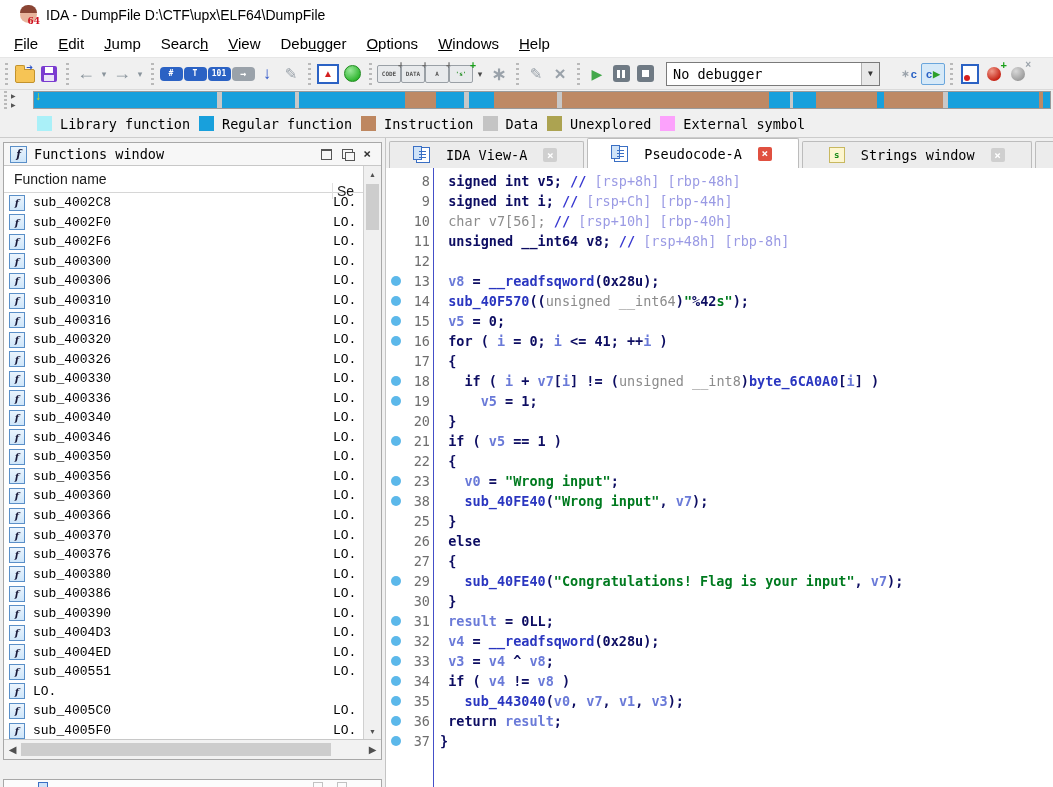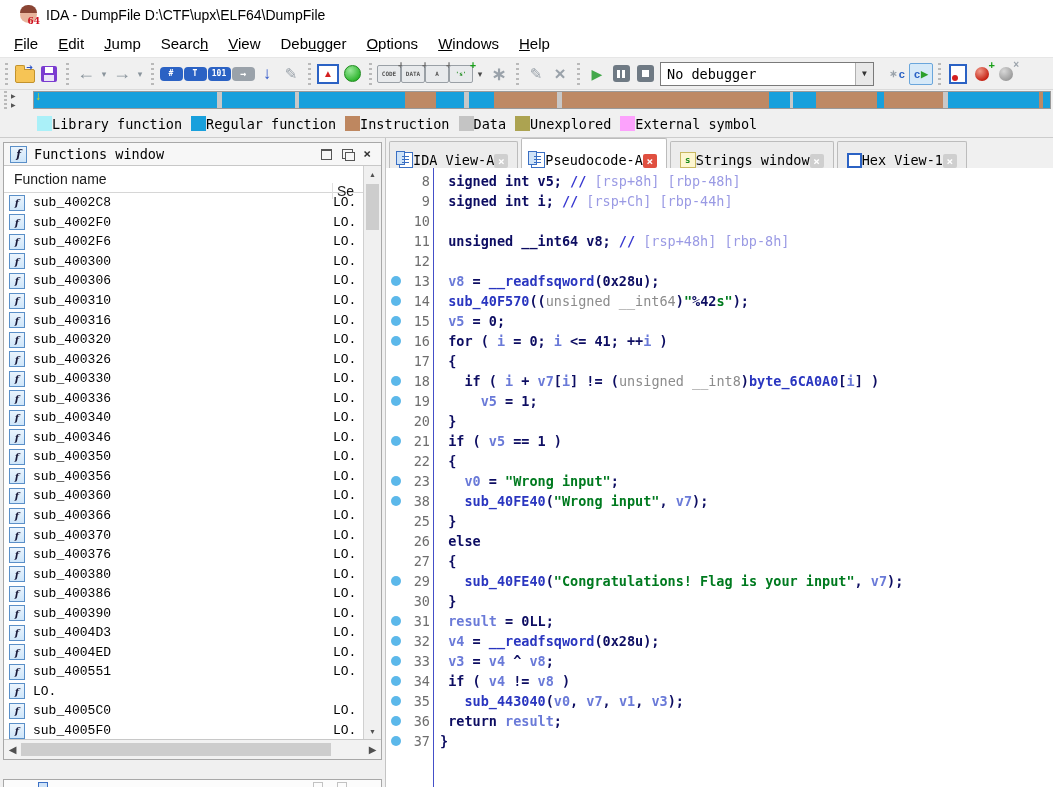--- a/index.html
+++ b/index.html
@@ -55,21 +55,21 @@
      align-items:center;justify-content:center;font-size:6px;font-weight:bold;position:relative;
      border-radius:2px;font-family:"DejaVu Sans Mono",monospace;}
   .stamp .plus{position:absolute;top:-7px;right:-4px;color:#6a6a6a;font-size:10px;font-weight:bold;}
   .stamp.green{color:#1a8a1a;}
   .stamp.green .plus{color:#19a019;}
   .pausebtn,.stopbtn{width:17px;height:17px;border-radius:3px;background:#6f7a84;display:flex;
      align-items:center;justify-content:center;gap:2px;}
   .pausebtn i{width:3px;height:8px;background:#fff;display:block;}
   .stopbtn i{width:7px;height:7px;background:#fff;display:block;}
   .combo{width:206px;height:22px;background:#fff;border:1px solid #7a7a7a;display:flex;align-items:center;
-     margin:0 3px;font-family:"DejaVu Sans Mono",monospace;font-size:13.5px;padding-left:6px;}
+     margin:0 9px;font-family:"DejaVu Sans Mono",monospace;font-size:13.5px;padding-left:6px;}
   .combo .arrow{margin-left:auto;width:17px;height:100%;background:#e8e8e8;border-left:1px solid #b0b0b0;
      display:flex;align-items:center;justify-content:center;font-size:8px;color:#333;}
   .ctool{width:22px;height:20px;display:flex;align-items:center;justify-content:center;font-size:11px;
      font-weight:bold;color:#2b62c4;border:1px solid transparent;gap:1px;}
   .ctool .st{color:#9aa2aa;font-size:10px;}
   .ctool.hl{border:1px solid #6aa6dc;background:#d6e9f8;border-radius:2px;}
   .ctool .ar{color:#2ca02c;font-size:9px;}
   .bplist{width:14px;height:16px;border:2px solid #2b62c4;background:#fff;position:relative;}
   .bplist::after{content:"";position:absolute;left:1px;bottom:1px;width:6px;height:6px;border-radius:50%;background:#d42020;}
   .bpball{width:14px;height:14px;border-radius:50%;position:relative;
@@ -84,21 +84,21 @@
      background:repeating-linear-gradient(to bottom,#b9b9b9 0 2px,transparent 2px 4px);}
   .nav-arrows{width:22px;display:flex;flex-direction:column;justify-content:space-between;
      align-items:flex-start;font-size:6px;color:#555;padding:1px 0;}
   .navband{flex:1;display:flex;position:relative;border:1px solid #9a9a9a;background:#18A0DC;overflow:hidden;}
   .seg{height:100%;}
   .nav-marker{position:absolute;left:1px;top:-2px;font-size:12px;font-weight:bold;line-height:1;}
 
   
   .legendrow{height:27px;background:#f0f0f0;display:flex;align-items:center;padding-left:37px;gap:9px;
      font-family:"DejaVu Sans Mono",monospace;font-size:13.5px;border-bottom:1px solid #cccccc;}
-  .lg-item{display:flex;align-items:center;gap:0;}
+  .lg-item{display:flex;align-items:center;gap:8px;}
   .lg-swatch{width:15px;height:15px;display:inline-block;}
 
   
   .main{display:flex;height:654px;background:#f0f0f0;}
   .left-pane{width:385px;flex:0 0 385px;box-sizing:border-box;padding:4px 3px 0 3px;display:flex;
      flex-direction:column;}
   .panel{border:1px solid #a8a8a8;background:#fff;display:flex;flex-direction:column;height:618px;
      box-sizing:border-box;}
   .panel-titlebar{height:22px;background:#f7f7f7;display:flex;align-items:center;padding:0 6px;gap:7px;
      font-family:"DejaVu Sans Mono",monospace;font-size:13.5px;border-bottom:1px solid #c8c8c8;flex:0 0 auto;}
@@ -139,21 +139,21 @@
      display:flex;align-items:flex-start;padding:2px 6px 0 34px;gap:6px;}
   .mini-icon{width:8px;height:8px;border:1px solid #3a6fc4;background:#cfe3f8;}
   .mini-btns{margin-left:auto;margin-right:28px;display:flex;gap:14px;}
   .mini-btns span{width:8px;height:6px;border:1px solid #c2c2c2;display:block;}
 
   
   .right-pane{flex:1;display:flex;flex-direction:column;background:#fff;border-left:1px solid #c4c4c4;
      overflow:hidden;}
   .tabbar{height:30px;flex:0 0 30px;background:#f0f0f0;display:flex;align-items:flex-end;gap:3px;
      padding:0 0 0 3px;overflow:hidden;}
-  .tab{height:26px;display:flex;align-items:flex-end;gap:0;padding:0 9px;border:1px solid #bcbcbc;
+  .tab{height:26px;display:flex;align-items:center;gap:16px;padding:0 26px;border:1px solid #bcbcbc;
      border-bottom:none;background:#ececec;font-family:"DejaVu Sans Mono",monospace;font-size:13.5px;
      border-radius:2px 2px 0 0;white-space:nowrap;}
   .tab.active{background:#fff;height:29px;}
   .doc-icon{width:12px;height:14px;border:1px solid #3a6fc4;background:#fff;position:relative;flex:0 0 auto;}
   .doc-icon::before{content:"";position:absolute;left:-4px;top:-2px;width:7px;height:12px;
      border:1px solid #3a6fc4;background:#cfe3f8;}
   .doc-icon::after{content:"";position:absolute;left:2px;top:3px;width:7px;height:1px;background:#3a6fc4;
      box-shadow:0 3px 0 #3a6fc4,0 6px 0 #3a6fc4;}
   .str-icon{width:14px;height:14px;background:#fdf6d0;border:1px solid #c8b860;color:#1a8a1a;
      font-weight:bold;font-size:9px;display:flex;align-items:center;justify-content:center;
@@ -556,21 +556,21 @@
           <div class="tab">
             <span class="hex-icon"></span>
             <span>Hex View-1</span>
             <span class="tab-close">×</span>
           </div>
         </div>
       <div class="code-area">
         <div class="gutter-line"></div>
       <div class="code-line"><span class="lnum-cell"><span>8</span></span><span class="code-text"><span class="t-kw"> signed int v5; </span><span class="t-cs">// </span><span class="t-cm">[rsp+8h] [rbp-48h]</span></span></div>
           <div class="code-line"><span class="lnum-cell"><span>9</span></span><span class="code-text"><span class="t-kw"> signed int i; </span><span class="t-cs">// </span><span class="t-cm">[rsp+Ch] [rbp-44h]</span></span></div>
-          <div class="code-line"><span class="lnum-cell"><span>10</span></span></div>
+          <div class="code-line"><span class="lnum-cell"><span>10</span></span><span class="code-text"><span class="t-cast"> char v7[56]; </span><span class="t-cs">// </span><span class="t-cm">[rsp+10h] [rbp-40h]</span></span></div>
           <div class="code-line"><span class="lnum-cell"><span>11</span></span><span class="code-text"><span class="t-kw"> unsigned __int64 v8; </span><span class="t-cs">// </span><span class="t-cm">[rsp+48h] [rbp-8h]</span></span></div>
           <div class="code-line"><span class="lnum-cell"><span>12</span></span><span class="code-text"></span></div>
           <div class="code-line"><span class="lnum-cell"><span class="bp-dot"></span><span>13</span></span><span class="code-text"><span class="t-var"> v8</span><span class="t-kw"> = </span><span class="t-fn">__readfsqword</span><span class="t-kw">(0x28u);</span></span></div>
           <div class="code-line"><span class="lnum-cell"><span class="bp-dot"></span><span>14</span></span><span class="code-text"><span class="t-kw"> </span><span class="t-fn">sub_40F570</span><span class="t-kw">((</span><span class="t-cast">unsigned __int64</span><span class="t-kw">)</span><span class="t-str">"</span><span class="t-kw">%42</span><span class="t-str">s"</span><span class="t-kw">);</span></span></div>
           <div class="code-line"><span class="lnum-cell"><span class="bp-dot"></span><span>15</span></span><span class="code-text"><span class="t-var"> v5</span><span class="t-kw"> = 0;</span></span></div>
           <div class="code-line"><span class="lnum-cell"><span class="bp-dot"></span><span>16</span></span><span class="code-text"><span class="t-kw"> for ( </span><span class="t-var">i</span><span class="t-kw"> = 0; </span><span class="t-var">i</span><span class="t-kw"> &lt;= 41; ++</span><span class="t-var">i</span><span class="t-kw"> )</span></span></div>
           <div class="code-line"><span class="lnum-cell"><span>17</span></span><span class="code-text"><span class="t-kw"> {</span></span></div>
           <div class="code-line"><span class="lnum-cell"><span class="bp-dot"></span><span>18</span></span><span class="code-text"><span class="t-kw">   if ( </span><span class="t-var">i</span><span class="t-kw"> + </span><span class="t-var">v7</span><span class="t-kw">[</span><span class="t-var">i</span><span class="t-kw">] != (</span><span class="t-cast">unsigned __int8</span><span class="t-kw">)</span><span class="t-fn">byte_6CA0A0</span><span class="t-kw">[</span><span class="t-var">i</span><span class="t-kw">] )</span></span></div>
           <div class="code-line"><span class="lnum-cell"><span class="bp-dot"></span><span>19</span></span><span class="code-text"><span class="t-kw">     </span><span class="t-var">v5</span><span class="t-kw"> = 1;</span></span></div>
           <div class="code-line"><span class="lnum-cell"><span>20</span></span><span class="code-text"><span class="t-kw"> }</span></span></div>

